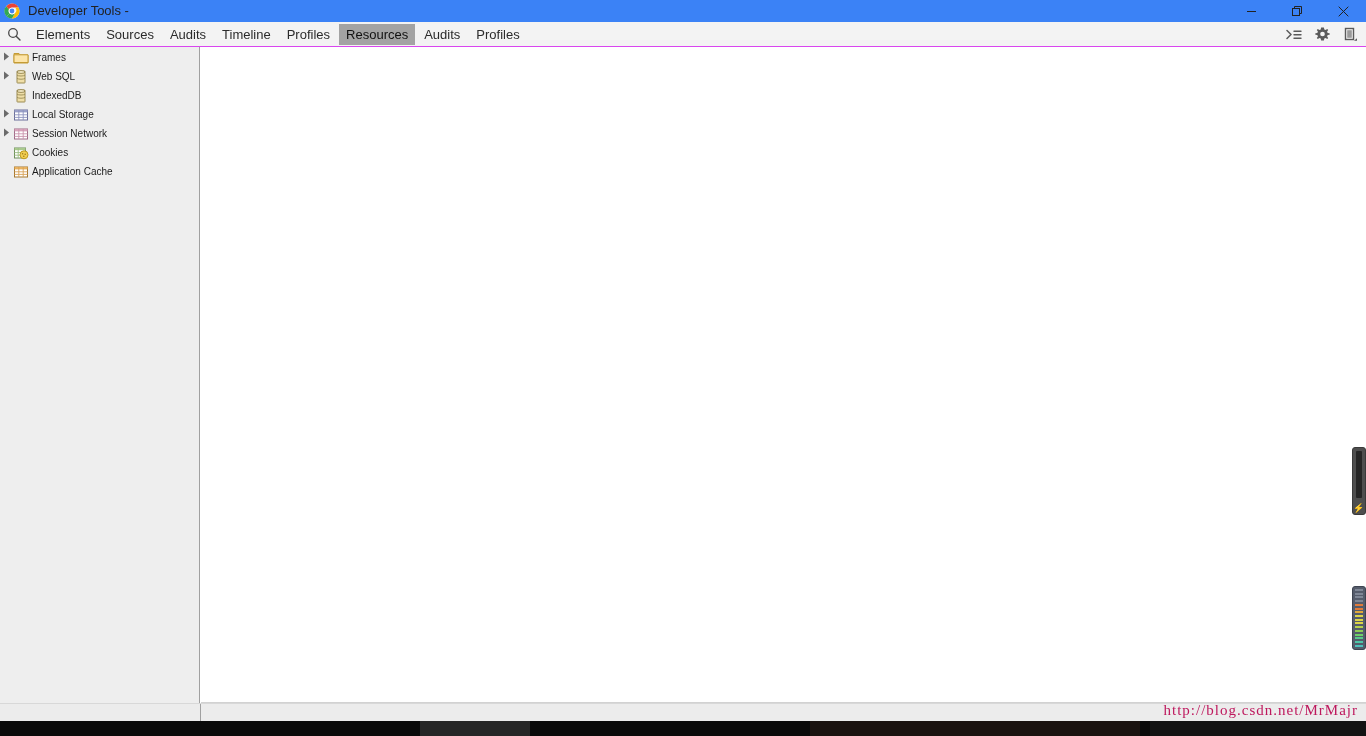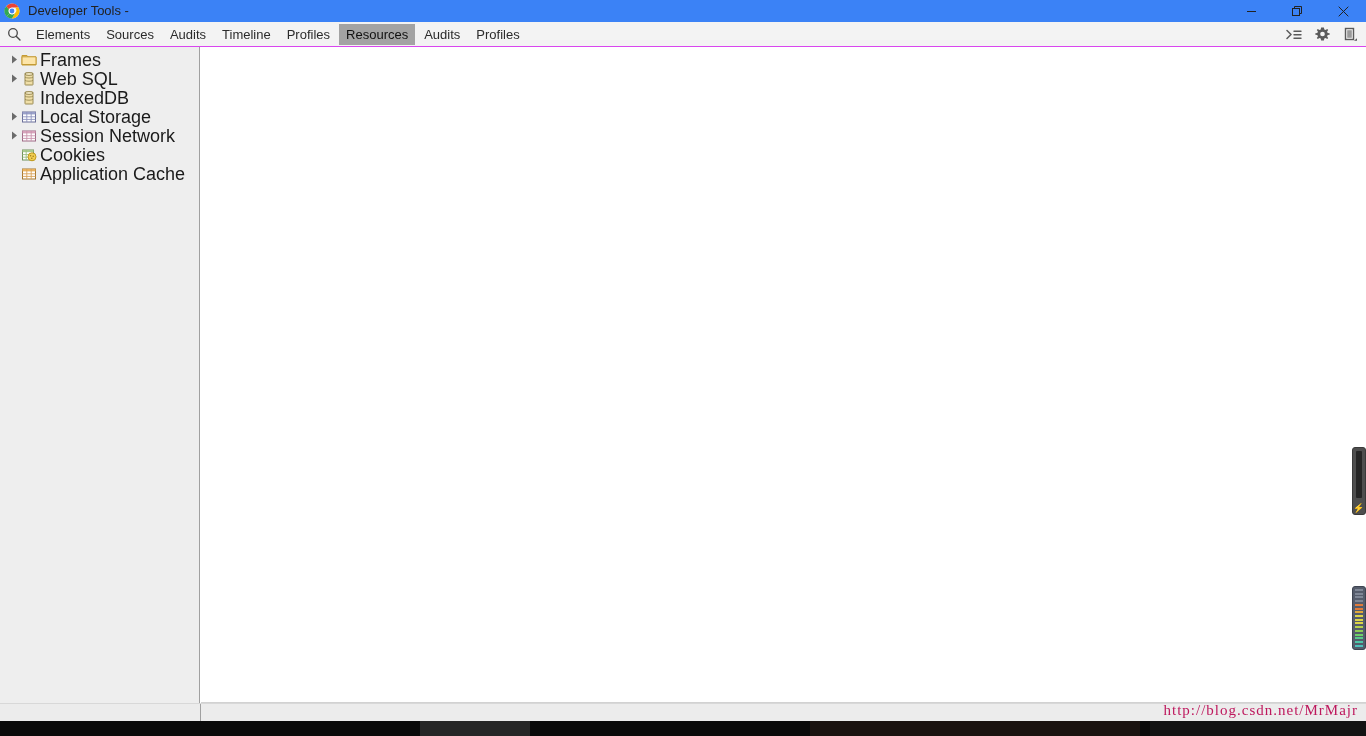--- a/index.html
+++ b/index.html
@@ -117,23 +117,23 @@
     border-right: 1px solid #a0a0a0;
     box-sizing: border-box;
     overflow: hidden;
   }
   #tree {
     padding-top: 3px;
   }
   .tree-row {
     height: 19px;
     display: flex;
-    align-items: center;
-    padding-left: 8px;
-    font-size: 18px;
+    align-items: flex-start;
+    padding-left: 0;
+    font-size: 10px;
     color: #1a1a1a;
     white-space: nowrap;
   }
   .disclosure {
     width: 13px; height: 13px;
     flex: 0 0 auto;
     display: flex; align-items: center; justify-content: center;
   }
   .disclosure.empty { visibility: hidden; }
   .tree-icon {

